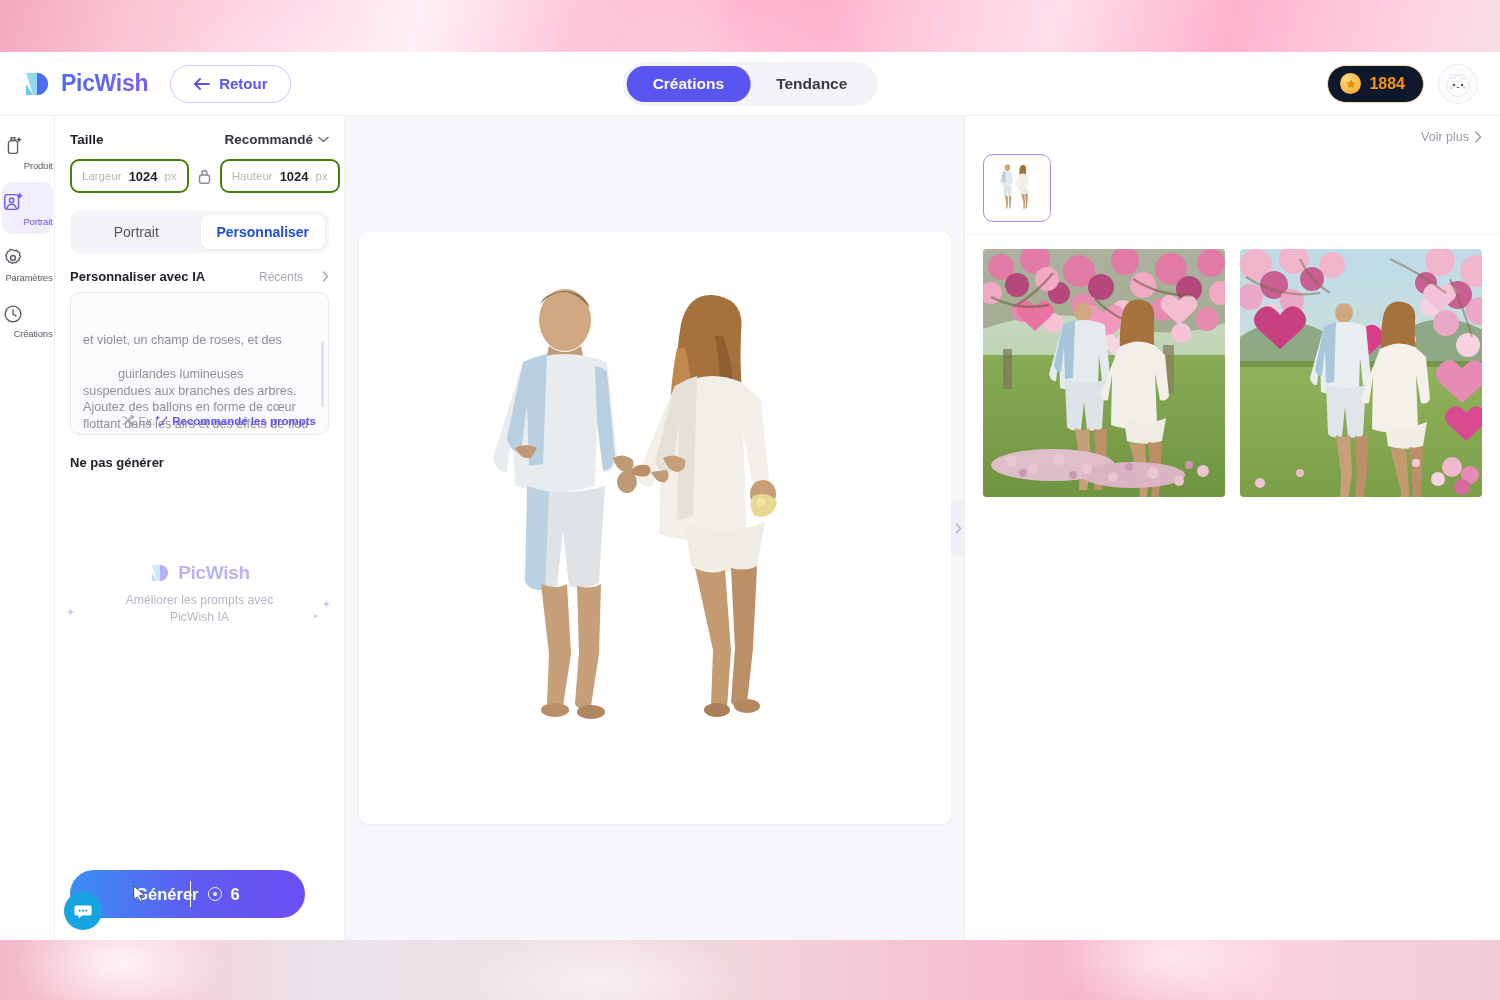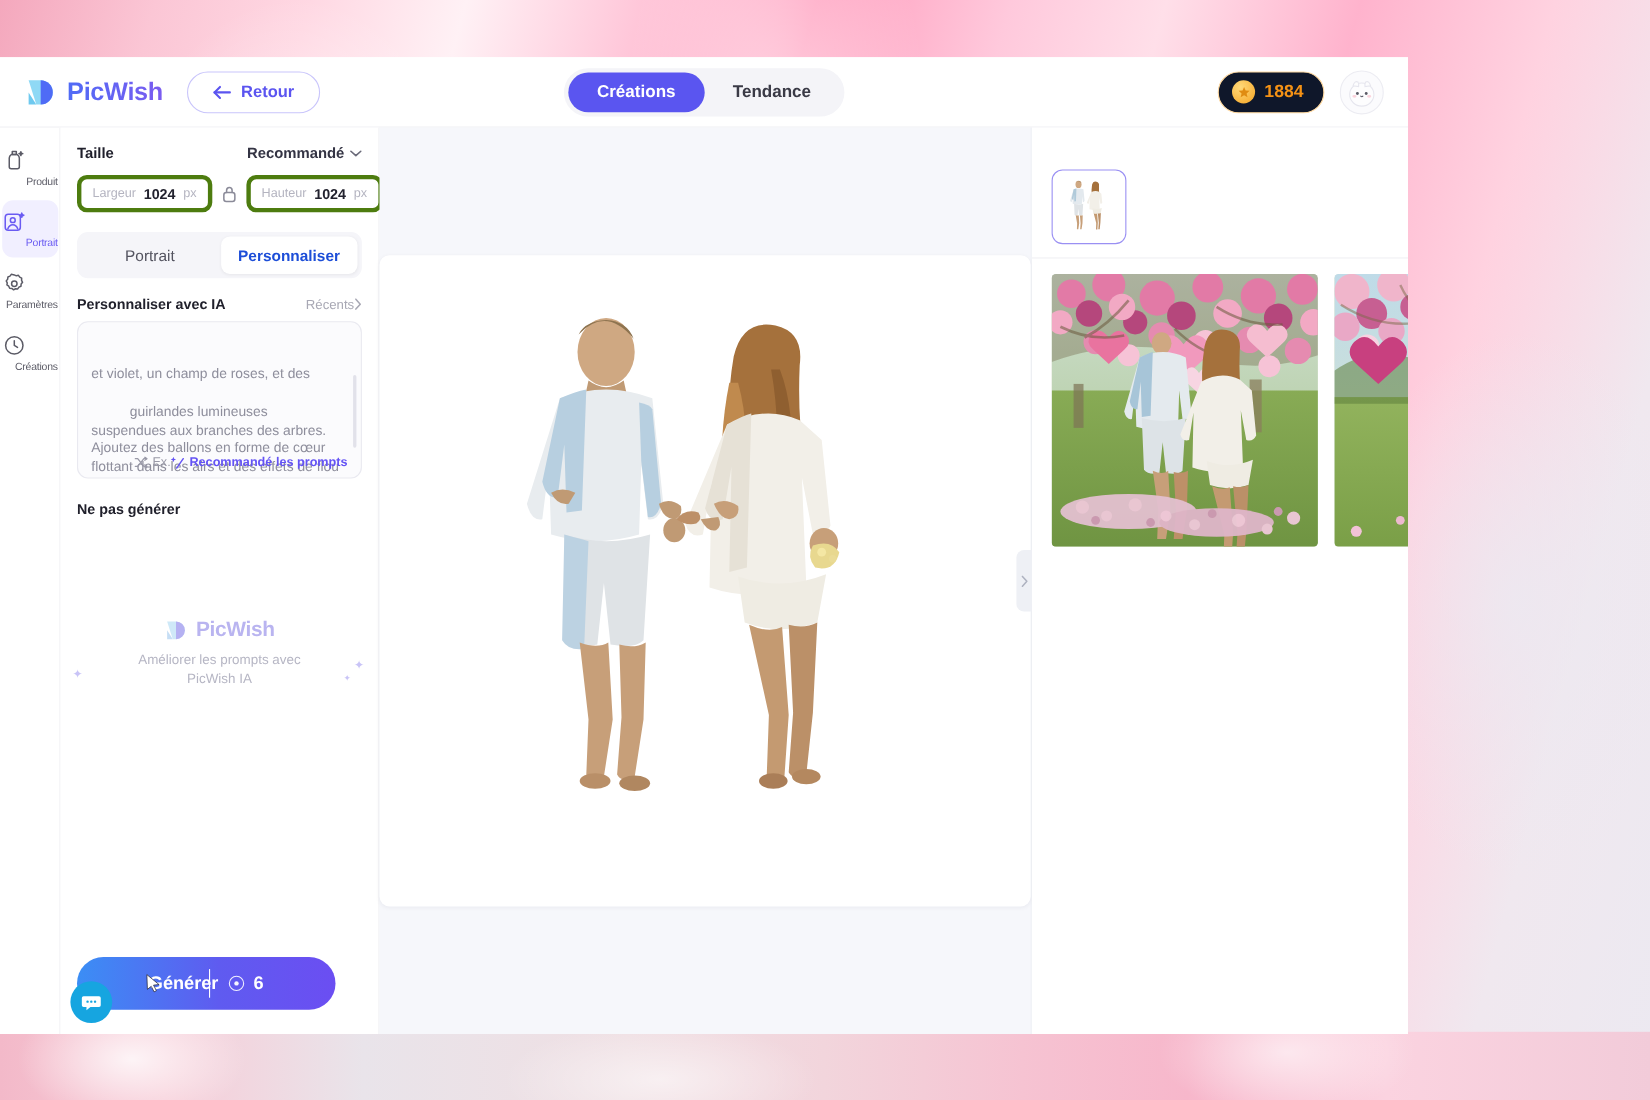--- a/index.html
+++ b/index.html
@@ -37,21 +37,21 @@
     background:
       radial-gradient(ellipse 160px 90px at 8% 40%, rgba(255,255,255,.8), transparent 65%),
       radial-gradient(ellipse 220px 80px at 40% 70%, rgba(255,255,255,.55), transparent 65%),
       radial-gradient(ellipse 180px 90px at 78% 30%, rgba(255,255,255,.6), transparent 65%);
   }
 
   
   .app {
     position: absolute;
     left: 0; top: 52px;
-    width: 1280px; height: 888px;
+    width: 1500px; height: 888px;
     background: #ffffff;
     display: flex; flex-direction: column;
     overflow: hidden;
   }
 
   
   .header {
     position: relative;
     height: 64px; flex: 0 0 64px;
     background: #ffffff;
@@ -132,41 +132,41 @@
     width: 290px; flex: 0 0 290px; background: #fff;
     border-right: 1px solid #f0f0f3;
     padding: 16px 15px 0 15px;
     position: relative; display: flex; flex-direction: column;
   }
   .row-between { display: flex; align-items: center; justify-content: space-between; }
   .panel-h { font-size: 13.5px; font-weight: 700; color: #1f1f2b; }
   .reco { font-size: 13.5px; font-weight: 700; color: #343444; display:flex; align-items:center; gap:5px; cursor:pointer;}
   .size-row { display: flex; align-items: center; gap: 8px; margin-top: 12px; }
   .size-box {
-    flex: 1; height: 34px; border: 4px solid #4d7c0f; border-radius: 9px;
+    flex: 1; height: 34px; border: 2px solid #4d7c0f; border-radius: 9px;
     display: flex; align-items: center; gap: 7px; padding: 0 10px;
     font-size: 11.5px; color: #b4b4c0; background:#fff;
   }
   .size-val { color: #22222e; font-weight: 700; font-size: 13px; }
   .size-unit { color: #b4b4c0; font-size: 11.5px; }
   .lock { color: #8b8b99; display:flex; align-items:center; }
 
   .tabs {
     margin-top: 18px; height: 42px; background: #f5f5f9; border-radius: 10px;
     display: flex; padding: 4px; gap: 2px;
   }
   .tab {
     flex: 1; border-radius: 8px; display: flex; align-items: center; justify-content: center;
     font-size: 14px; color: #53535f; cursor: pointer; font-weight: 500;
   }
   .tab.active { background: #fff; color: #1d4ed8; font-weight: 700; box-shadow: 0 1px 3px rgba(0,0,0,.06); }
 
   .sub-row { margin-top: 16px; }
   .sub-title { font-size: 13px; font-weight: 700; color: #21212c; }
-  .recents { font-size: 12px; color: #a8a8b4; display:flex; align-items:center; gap:0; cursor:pointer;}
+  .recents { font-size: 12px; color: #a8a8b4; display:flex; align-items:center; gap:19px; cursor:pointer;}
 
   .prompt-box {
     margin-top: 8px; height: 143px; border: 1px solid #e9e9f0; border-radius: 10px;
     background: #fbfbfd; position: relative; overflow: hidden;
   }
   .prompt-text {
     padding: 10px 14px 0 12px; font-size: 12.6px; line-height: 1.33; color: #8e8e9c;
     white-space: pre-wrap;
   }
   .prompt-text .clipped { display:block; margin-top:-4px; }

